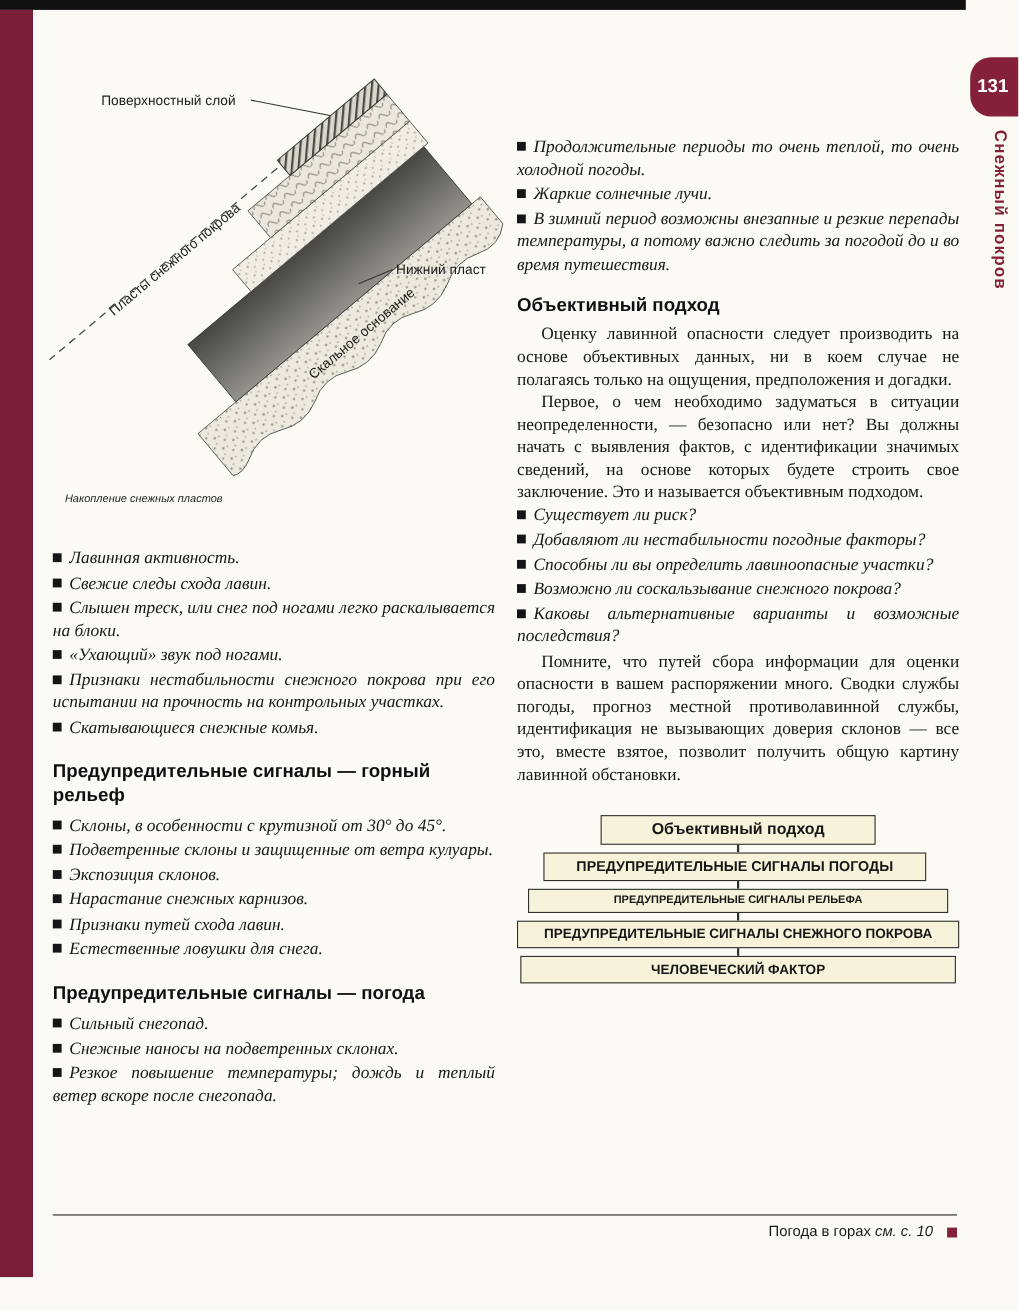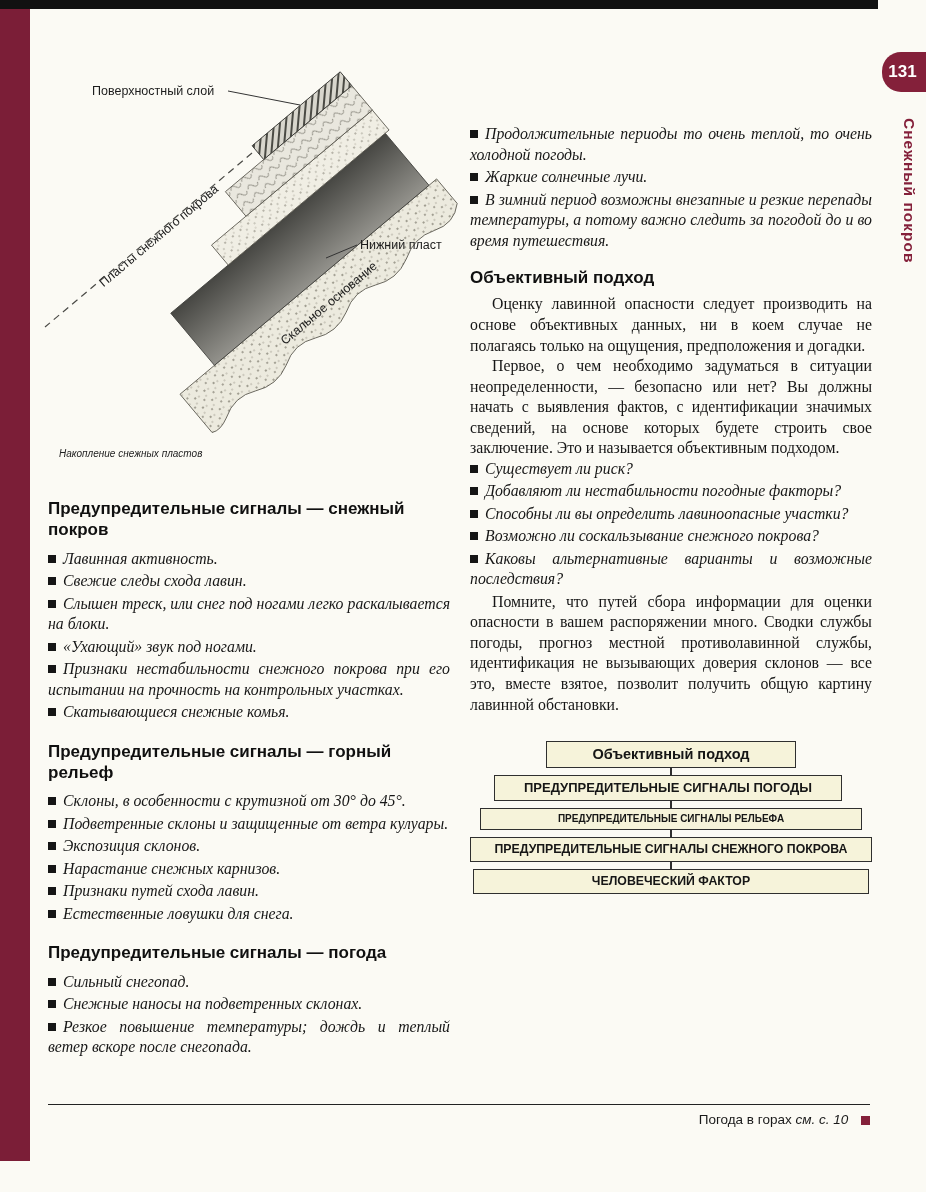--- a/index.html
+++ b/index.html
@@ -11,21 +11,21 @@
   *{box-sizing:border-box;}
   html,body{margin:0;padding:0;background:#ffffff;}
   .page{
     position:relative;width:926px;height:1192px;overflow:hidden;
     background:#fbfaf4;color:#161616;
     font-family:"Liberation Serif","DejaVu Serif",serif;
   }
   .topbar{position:absolute;left:0;top:0;width:878px;height:9px;background:var(--bar);}
   .leftstrip{position:absolute;left:0;top:9px;width:30px;height:1152px;background:var(--strip);}
   .page-badge{
-    position:absolute;right:0;top:52px;width:44px;height:40px;
+    position:absolute;right:0;top:52px;width:44px;height:54px;
     background:var(--accent);border-radius:19px 0 0 19px;
     color:#fff;font-family:"Liberation Sans",sans-serif;font-weight:bold;font-size:17px;
     display:flex;align-items:center;justify-content:center;padding-right:3px;
   }
   .side-title{
     position:absolute;right:8px;top:118px;
     writing-mode:vertical-rl;
     color:var(--accent);font-family:"Liberation Sans",sans-serif;
     font-weight:bold;font-size:15.5px;letter-spacing:1px;
   }
@@ -132,21 +132,20 @@
     <line x1="198" y1="49" x2="270" y2="63" stroke="#333" stroke-width="1"></line>
 
     <text x="330" y="207">Нижний пласт</text>
     <line x1="327" y1="203" x2="296" y2="216" stroke="#333" stroke-width="1"></line>
   </svg>
 
   <div class="caption">Накопление снежных пластов</div>
 
   <div class="col left-col">
 
-    <h3>Предупредительные сигналы — снежный покров</h3>
     <div class="bullet"><span class="sq"></span><span>Лавинная активность.</span></div>
     <div class="bullet"><span class="sq"></span><span>Свежие следы схода лавин.</span></div>
     <div class="bullet"><span class="sq"></span><span>Слышен треск, или снег под ногами легко раскалывается на блоки.</span></div>
     <div class="bullet"><span class="sq"></span><span>«Ухающий» звук под ногами.</span></div>
     <div class="bullet"><span class="sq"></span><span>Признаки нестабильности снежного покрова при его испытании на прочность на контрольных участках.</span></div>
     <div class="bullet"><span class="sq"></span><span>Скатывающиеся снежные комья.</span></div>
 
     <div class="sec">
       <h3>Предупредительные сигналы — горный рельеф</h3>
       <div class="bullet"><span class="sq"></span><span>Склоны, в особенности с крутизной от 30° до 45°.</span></div>

